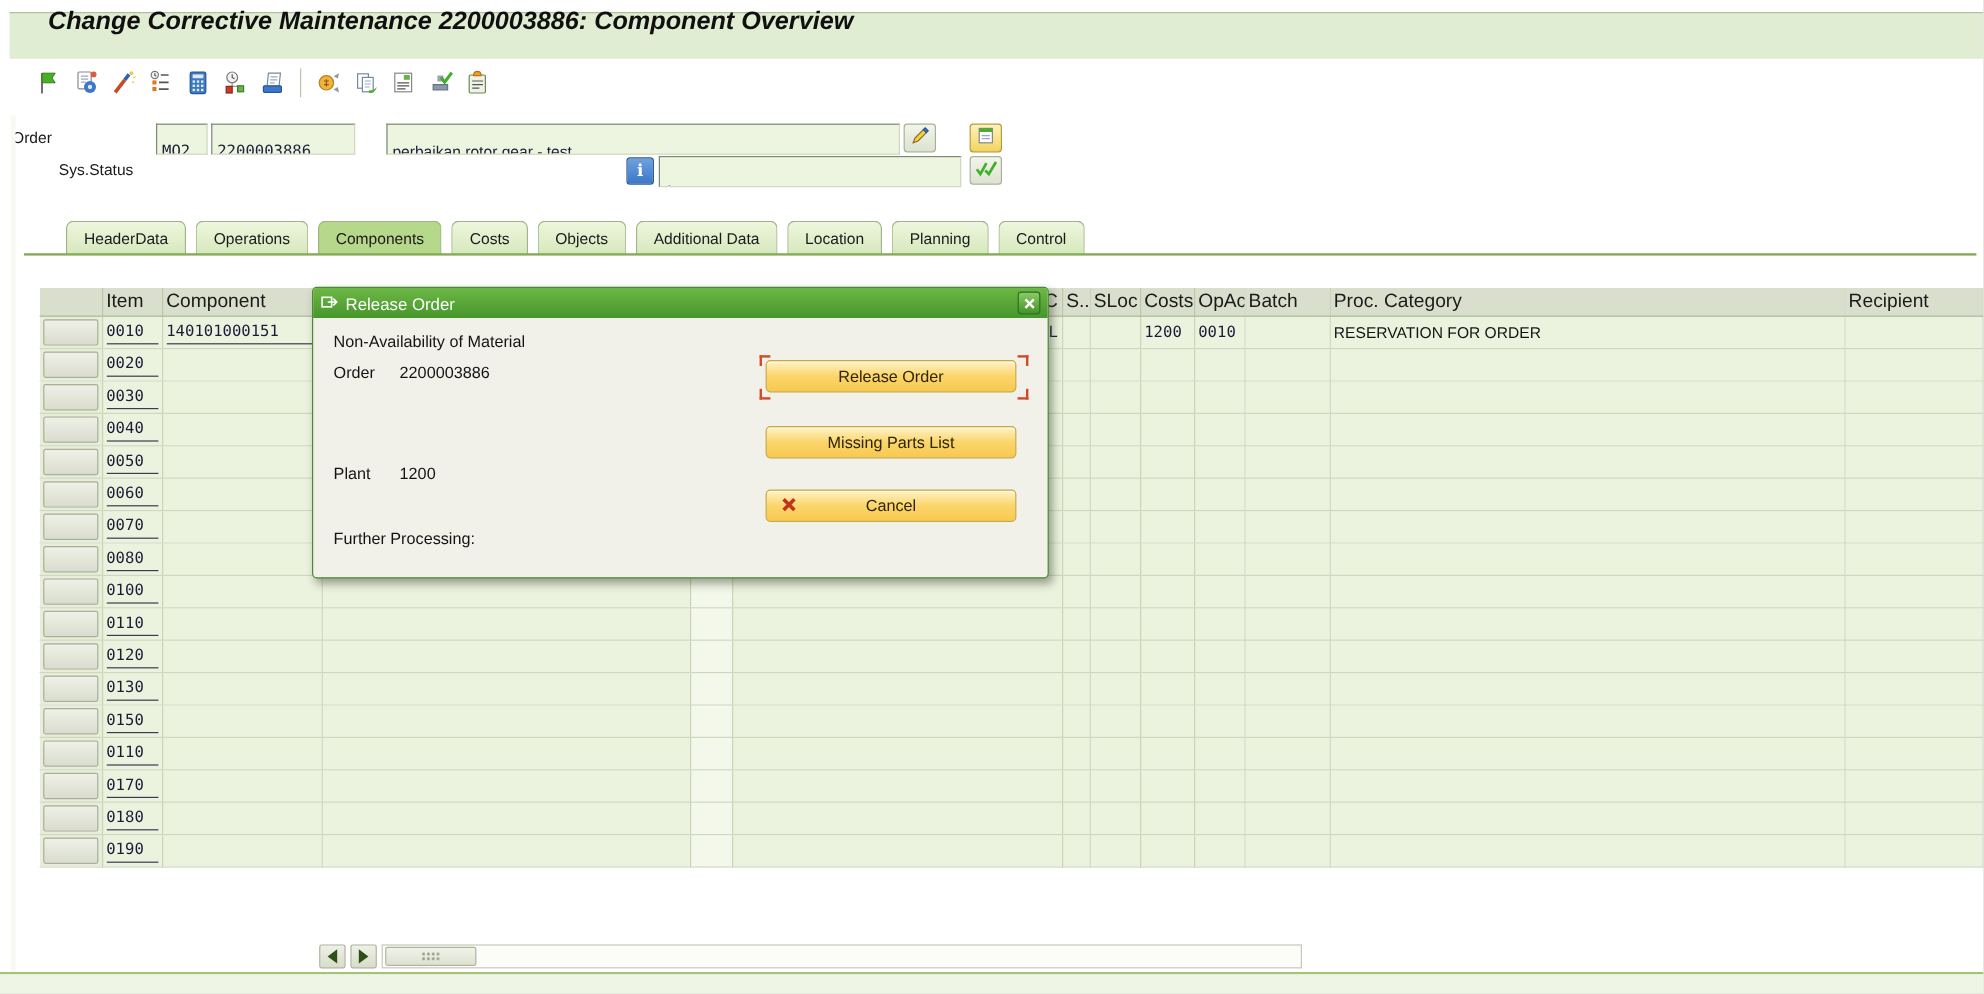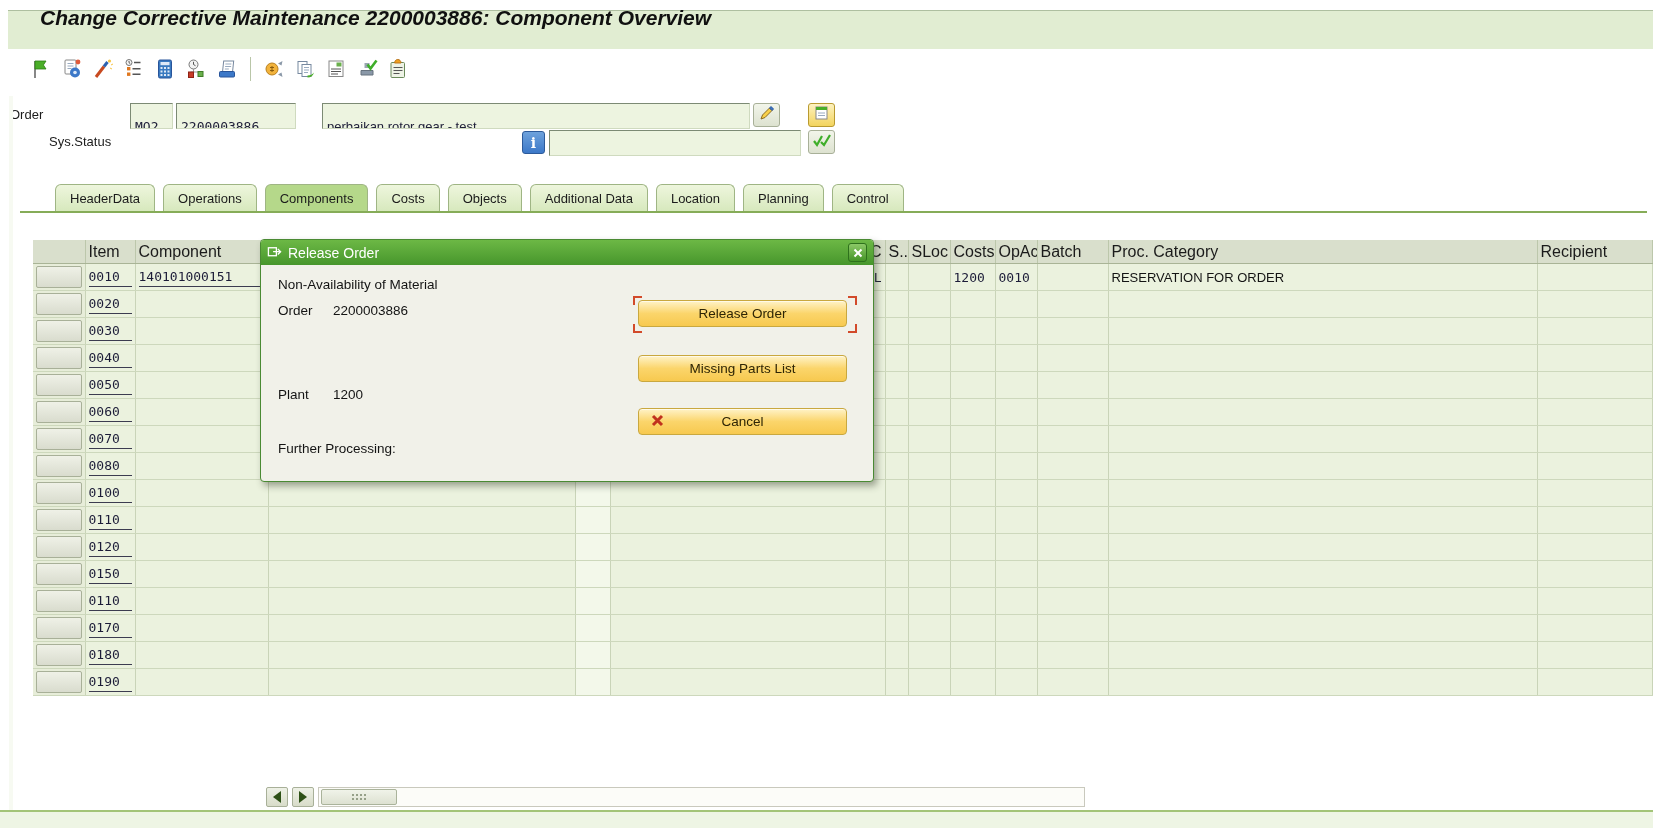--- a/index.html
+++ b/index.html
@@ -477,20 +477,39 @@
           <td class="mono"></td>
           <td class=""></td>
           <td class="c-proc"></td>
           <td class=""></td>
         </tr>
         <tr>
           <td class="c-sel">
             <div class="selbtn"></div>
           </td>
           <td class="mono">
+            <span class="ul">0130</span>
+          </td>
+          <td class="mono"></td>
+          <td class=""></td>
+          <td class="c-light"></td>
+          <td class="mono right"></td>
+          <td class=""></td>
+          <td class=""></td>
+          <td class="mono"></td>
+          <td class="mono"></td>
+          <td class=""></td>
+          <td class="c-proc"></td>
+          <td class=""></td>
+        </tr>
+        <tr>
+          <td class="c-sel">
+            <div class="selbtn"></div>
+          </td>
+          <td class="mono">
             <span class="ul">0150</span>
           </td>
           <td class="mono"></td>
           <td class=""></td>
           <td class="c-light"></td>
           <td class="mono right"></td>
           <td class=""></td>
           <td class=""></td>
           <td class="mono"></td>
           <td class="mono"></td>

